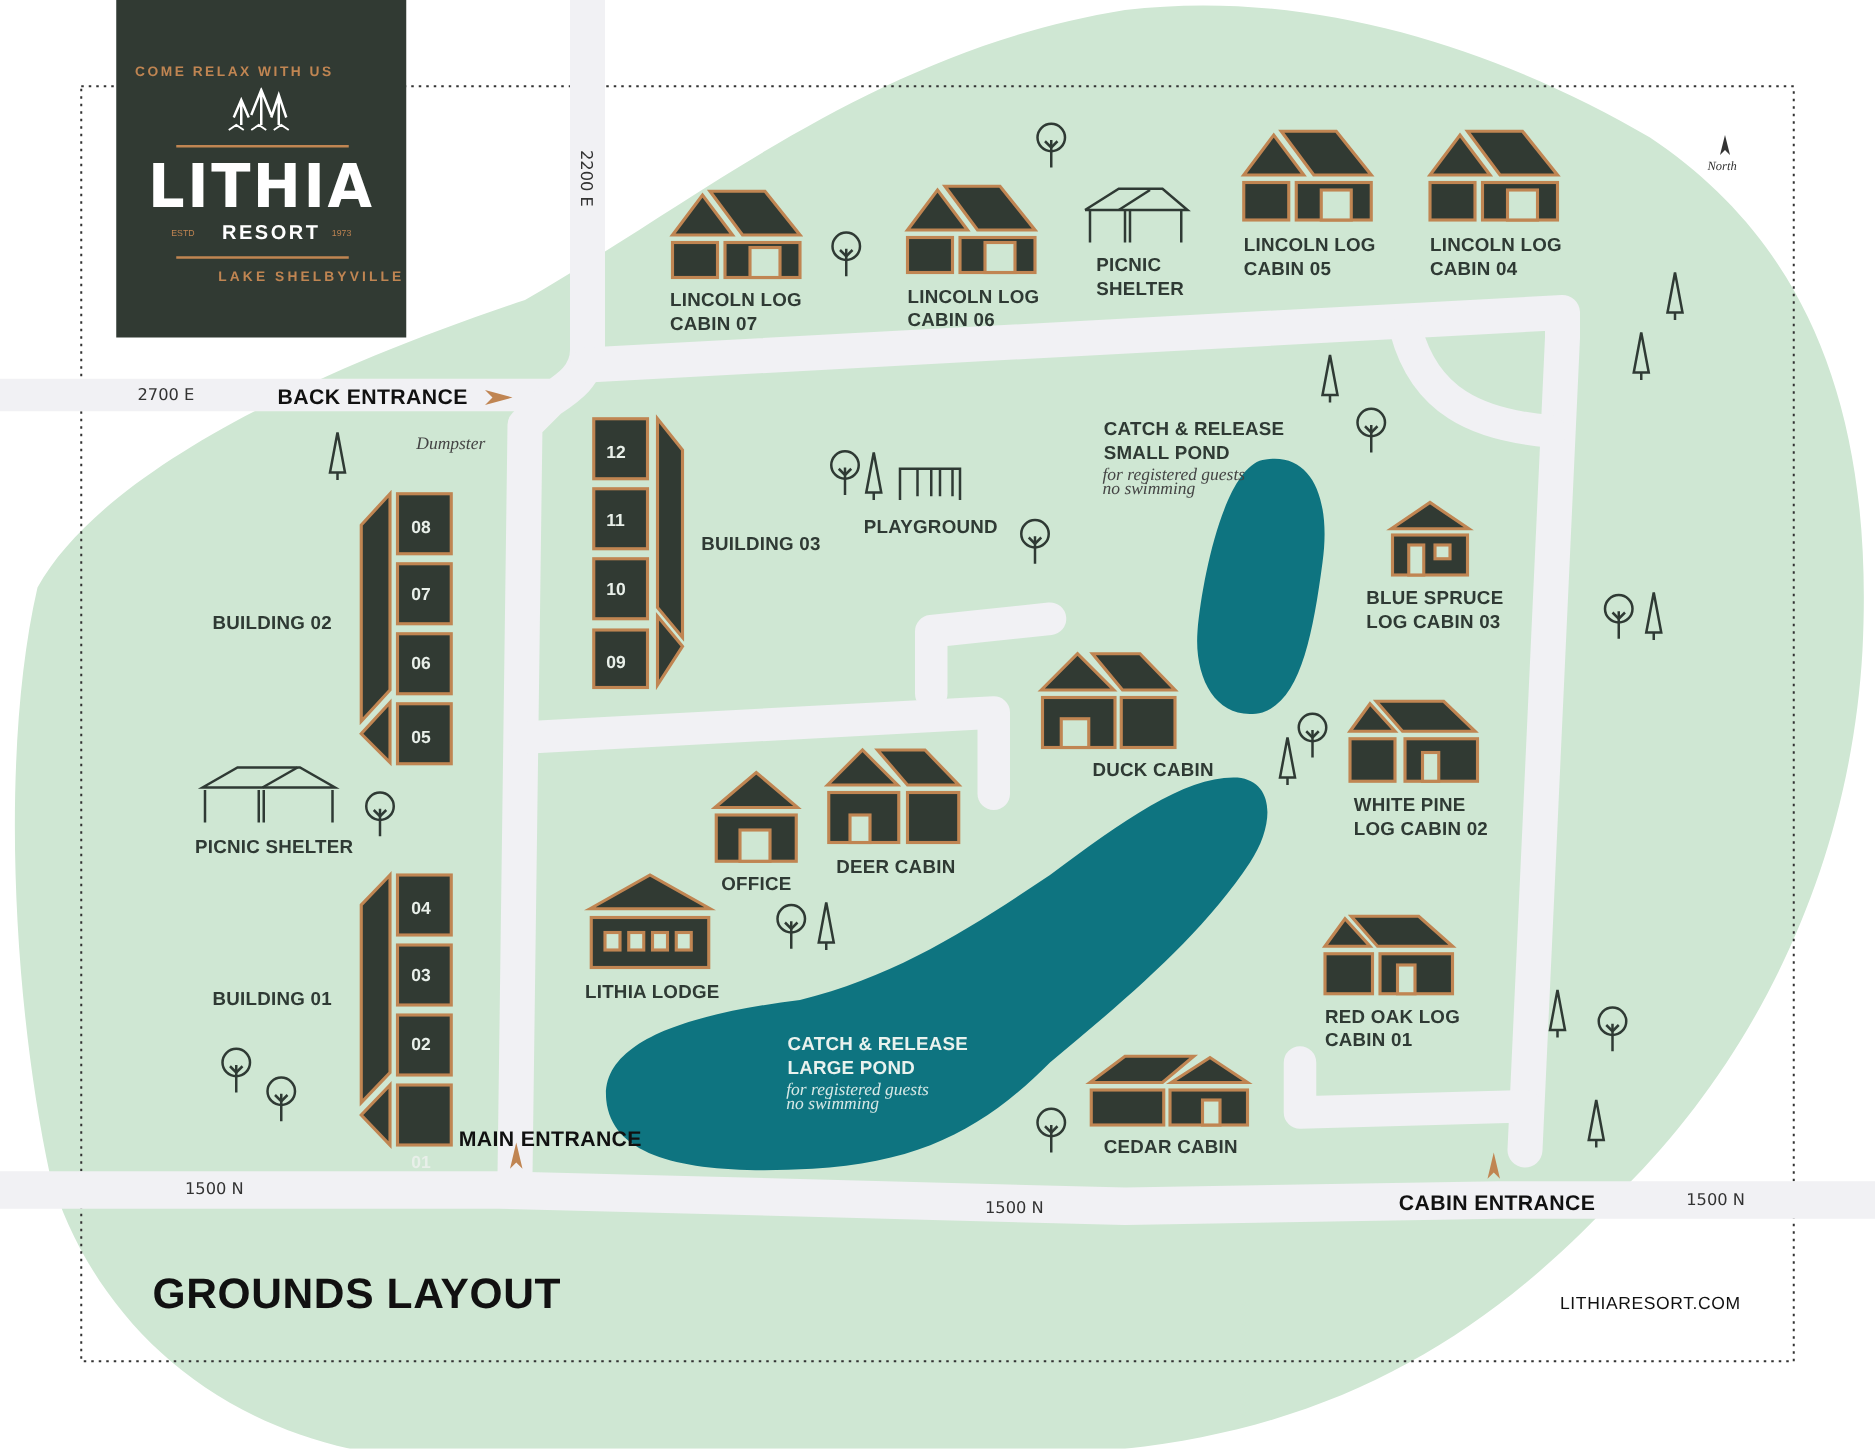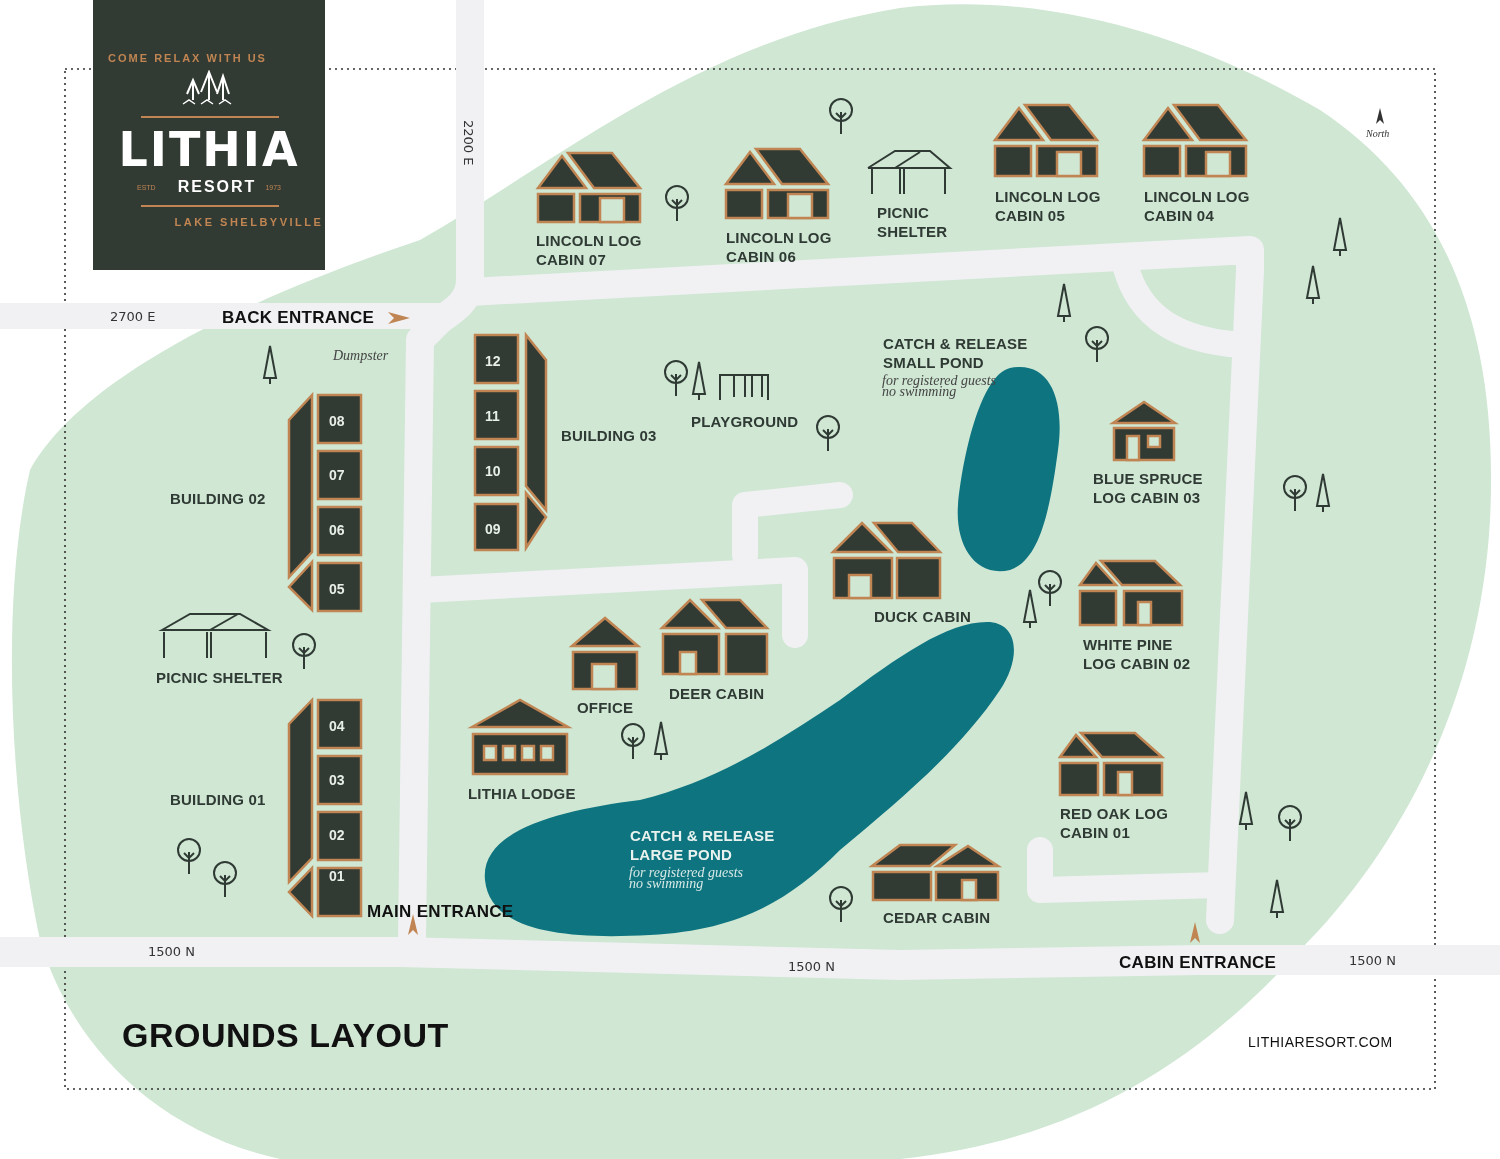--- a/index.html
+++ b/index.html
@@ -310,17 +310,17 @@
 <div class="unit" style="left:485px;top:408px;">11</div>
 <div class="unit" style="left:485px;top:463px;">10</div>
 <div class="unit" style="left:485px;top:521px;">09</div>
 <div class="unit" style="left:329px;top:413px;">08</div>
 <div class="unit" style="left:329px;top:467px;">07</div>
 <div class="unit" style="left:329px;top:522px;">06</div>
 <div class="unit" style="left:329px;top:581px;">05</div>
 <div class="unit" style="left:329px;top:718px;">04</div>
 <div class="unit" style="left:329px;top:772px;">03</div>
 <div class="unit" style="left:329px;top:827px;">02</div>
-<div class="unit" style="left:329px;top:868px;text-align:center;">01</div>
+<div class="unit" style="left:329px;top:921px;text-align:center;">01</div>
 
 <div id="north-lbl">North</div>
 <div id="title">GROUNDS LAYOUT</div>
 <div id="site">LITHIARESORT.COM</div>
 
 </body></html>

